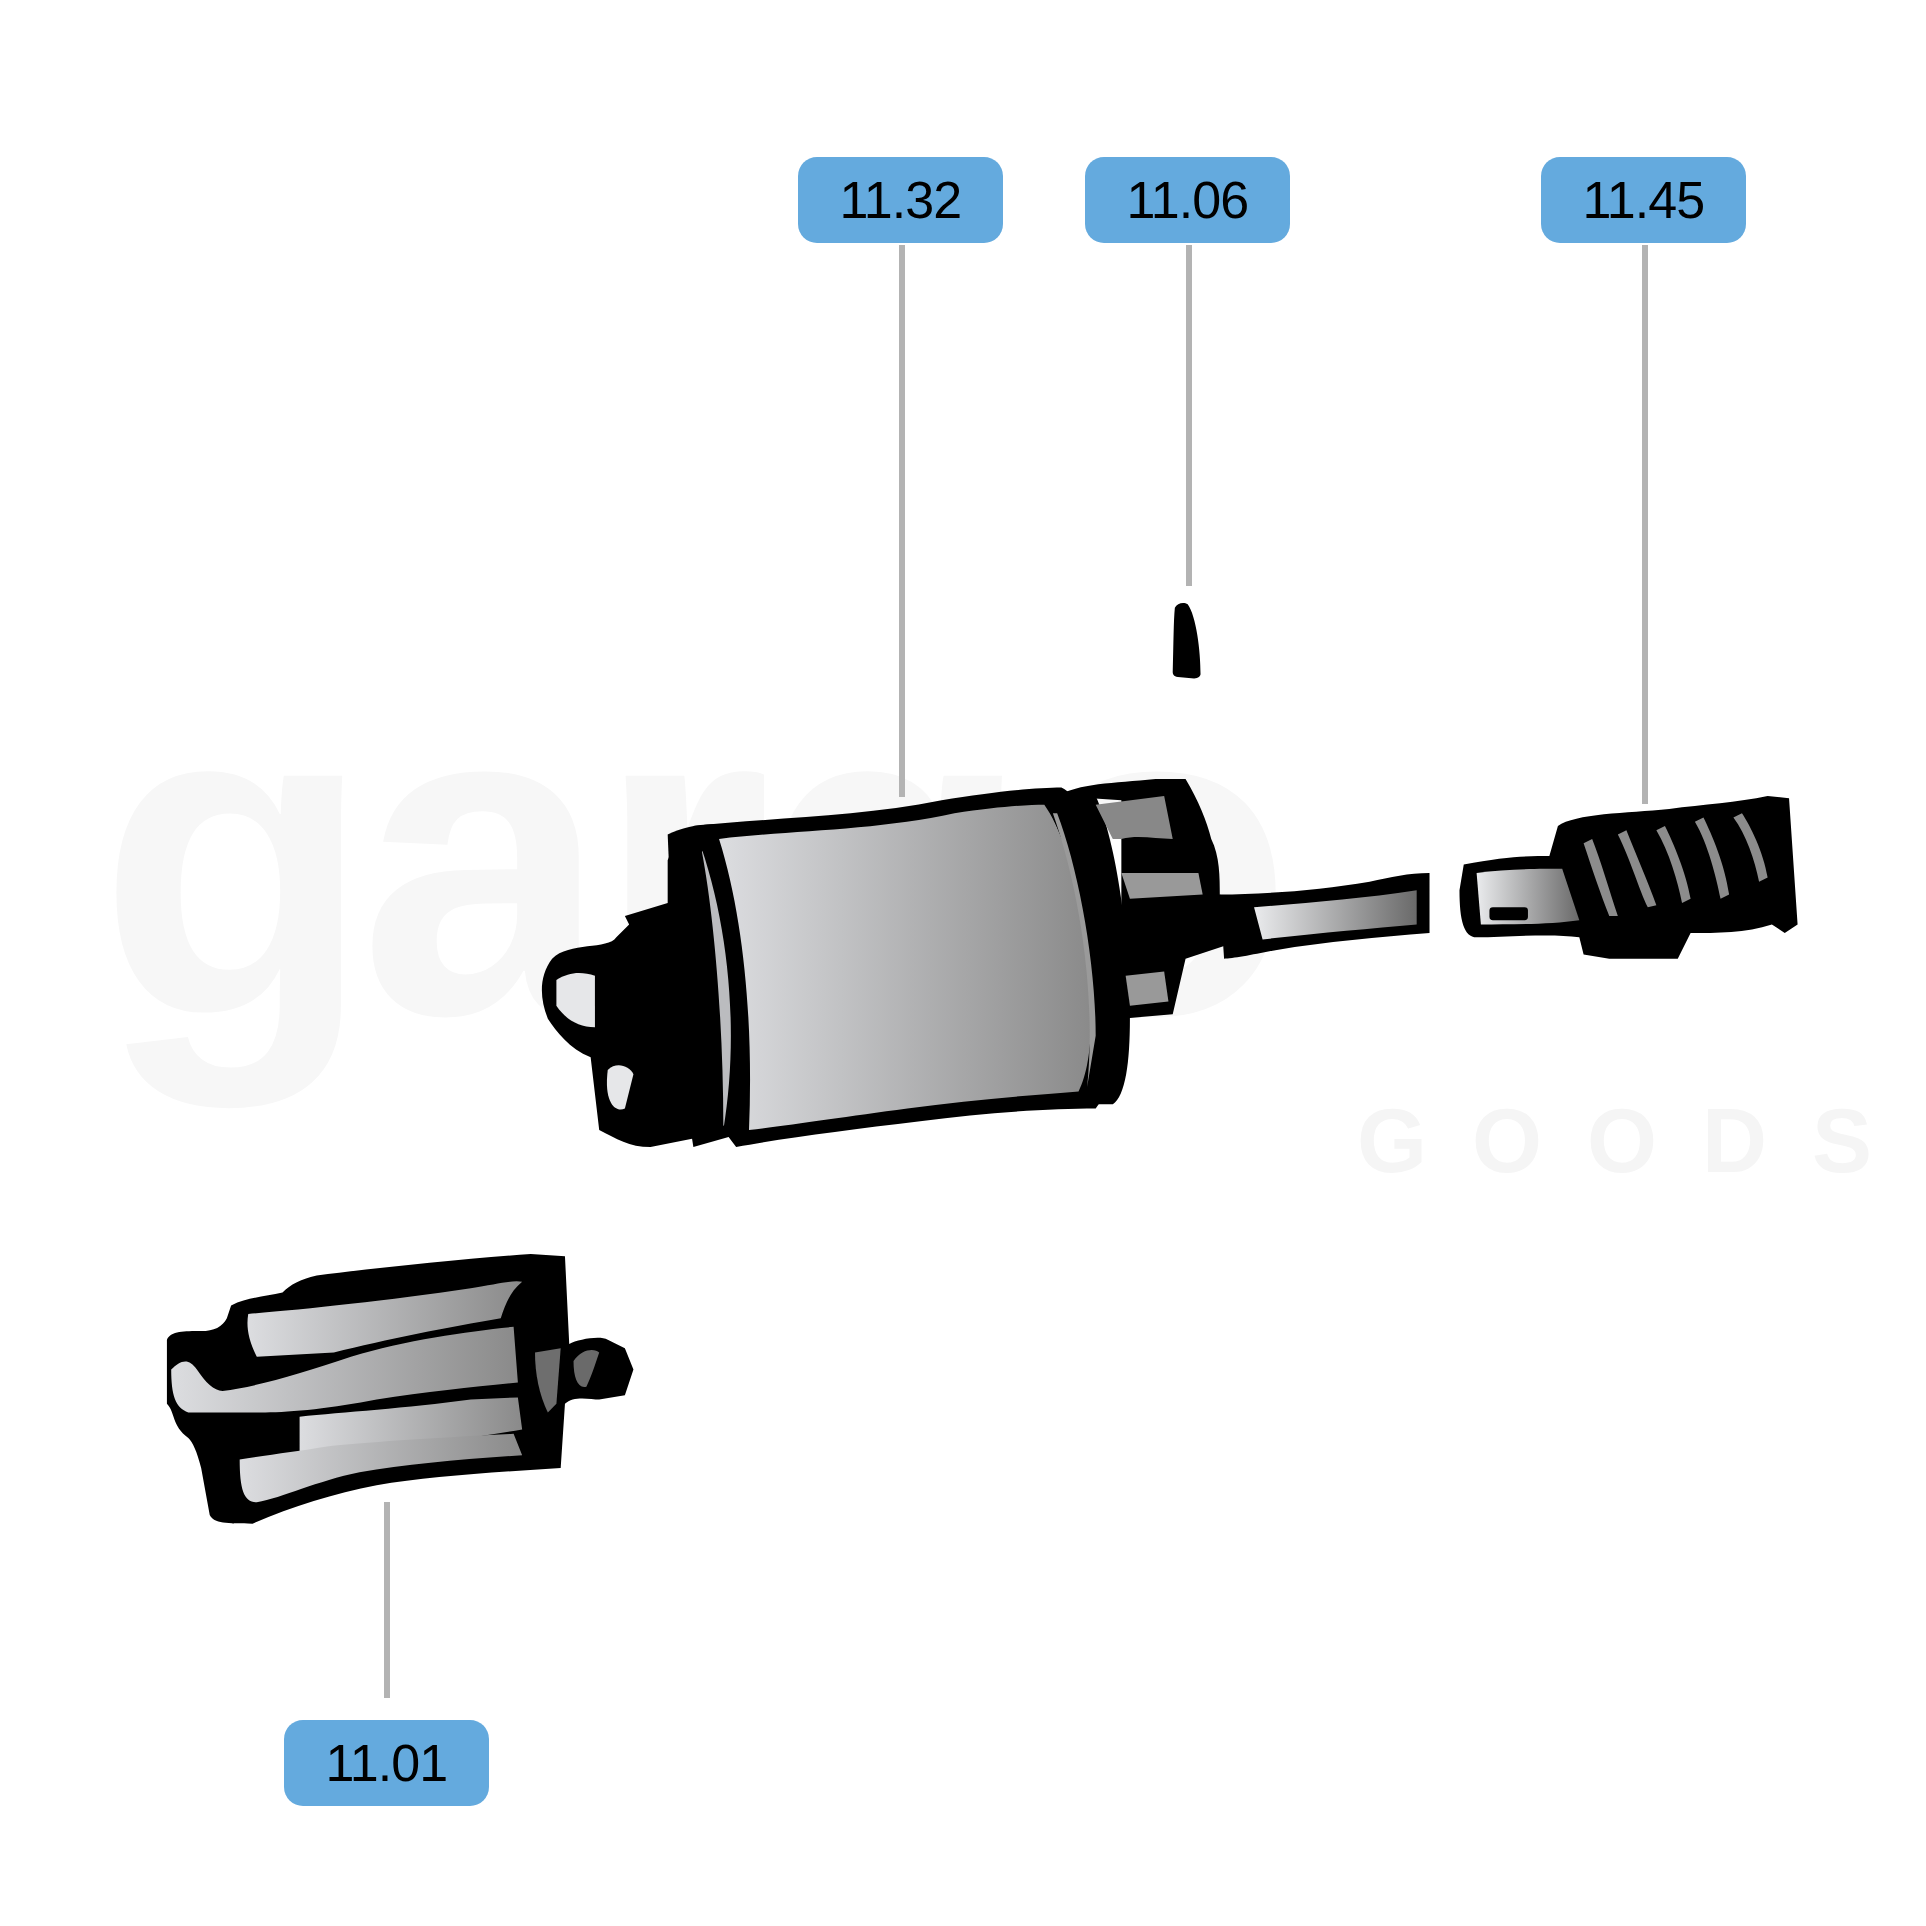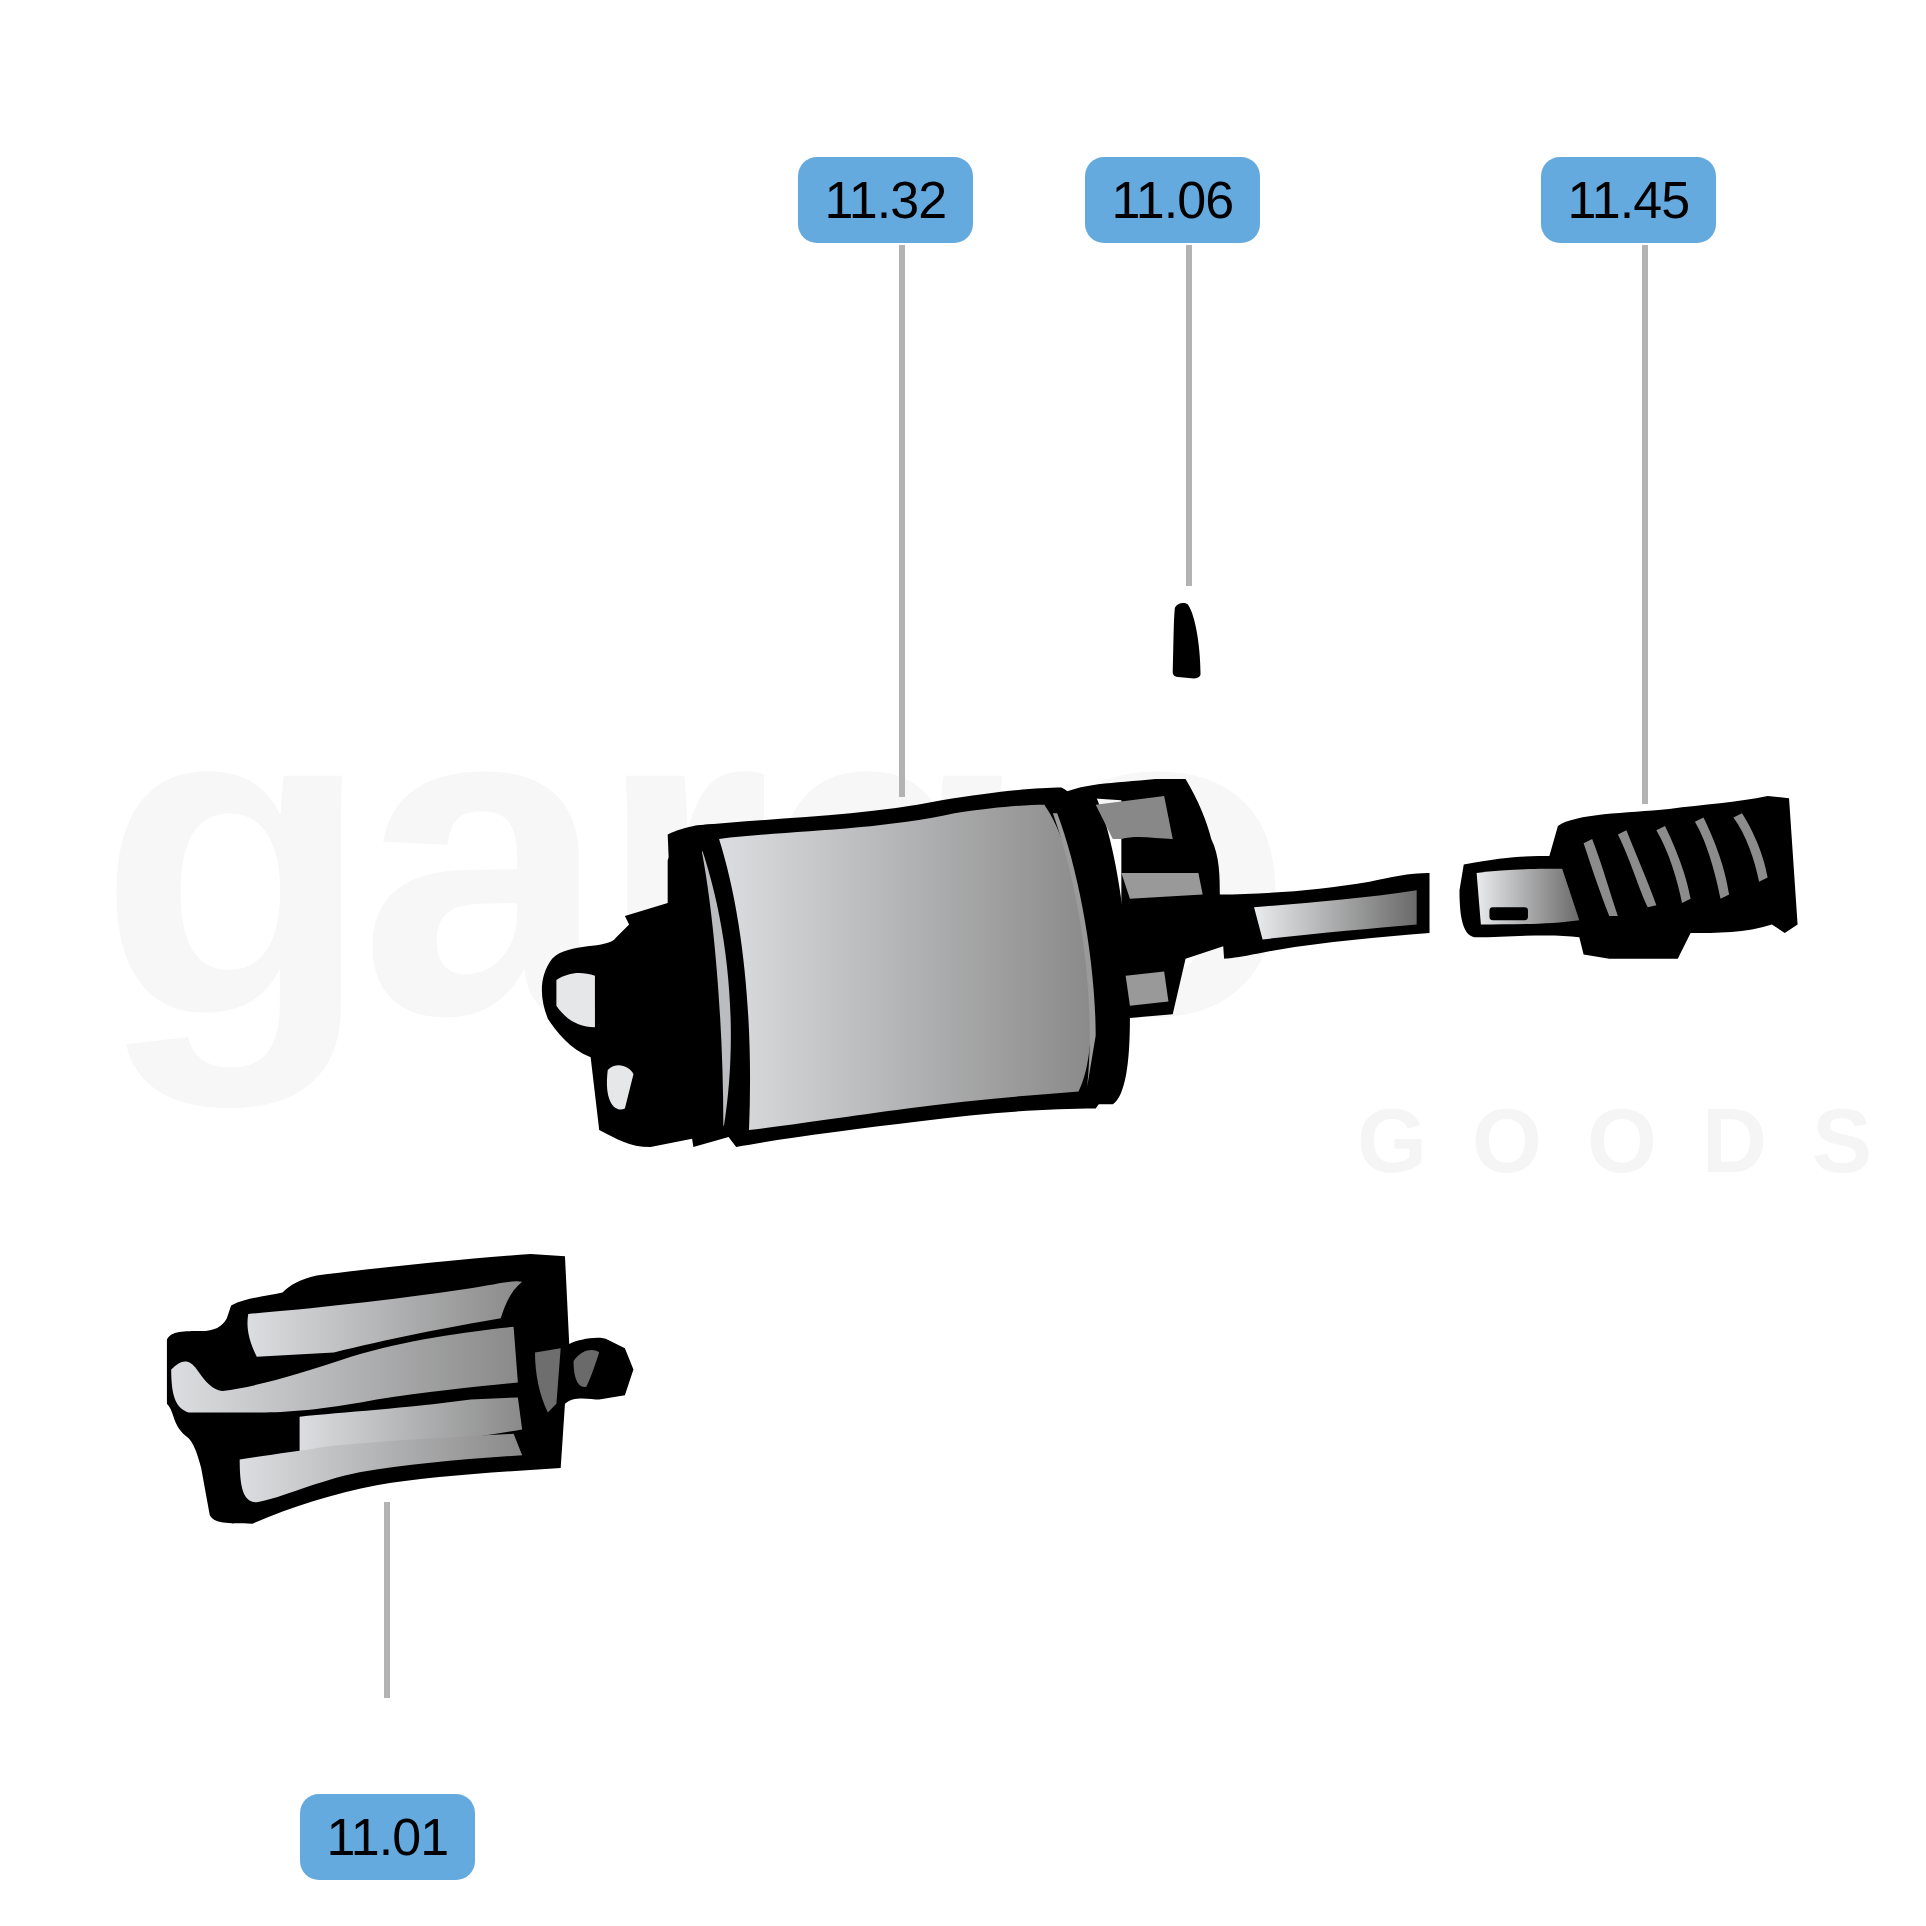--- a/index.html
+++ b/index.html
@@ -4,21 +4,21 @@
 <style>
   html, body { margin:0; padding:0; background:#ffffff; }
   body { width:1926px; height:1926px; position:relative; overflow:hidden;
          font-family:"Liberation Sans", sans-serif; }
   .watermark { position:absolute; left:0; top:0; width:1926px; height:1926px; pointer-events:none; }
   .wm-big { position:absolute; left:98px; top:633px; font-size:449px; font-weight:700;
             color:#f7f7f7; letter-spacing:-13px; line-height:1; font-family:"Liberation Sans", sans-serif; }
   .wm-sub { position:absolute; top:1096px; font-size:90px; font-weight:700; color:#f5f5f5;
             letter-spacing:45px; line-height:1; font-family:"Liberation Sans", sans-serif; }
   .diagram { position:absolute; left:0; top:0; width:1926px; height:1926px; }
-  .callout { position:absolute; width:175px; height:86px; background:#64aade; border-radius:19px;
+  .callout { position:absolute; width:205px; height:86px; background:#64aade; border-radius:19px;
              display:flex; align-items:center; justify-content:center; cursor:pointer; }
   .callout span { font-size:52px; color:#000; letter-spacing:-0.9px; line-height:1; }
   .leader { position:absolute; width:5.6px; background:#b3b3b3; }
 </style>
 </head>
 <body>
 
 <div class="watermark">
   <div class="wm-big">gargo</div>
   <div class="wm-sub" style="left:1357px;">GOODS</div>
@@ -93,16 +93,16 @@
 
 <div class="callout" style="left:798px; top:157px;">
   <span>11.32</span>
 </div>
 <div class="callout" style="left:1085px; top:157px;align-items:center;">
   <span>11.06</span>
 </div>
 <div class="callout" style="left:1541px; top:157px;">
   <span>11.45</span>
 </div>
-<div class="callout" style="left:284px; top:1794px;margin-left:16px;">
+<div class="callout" style="left:284px; top:1720px;">
   <span>11.01</span>
 </div>
 
 
 </body></html>

